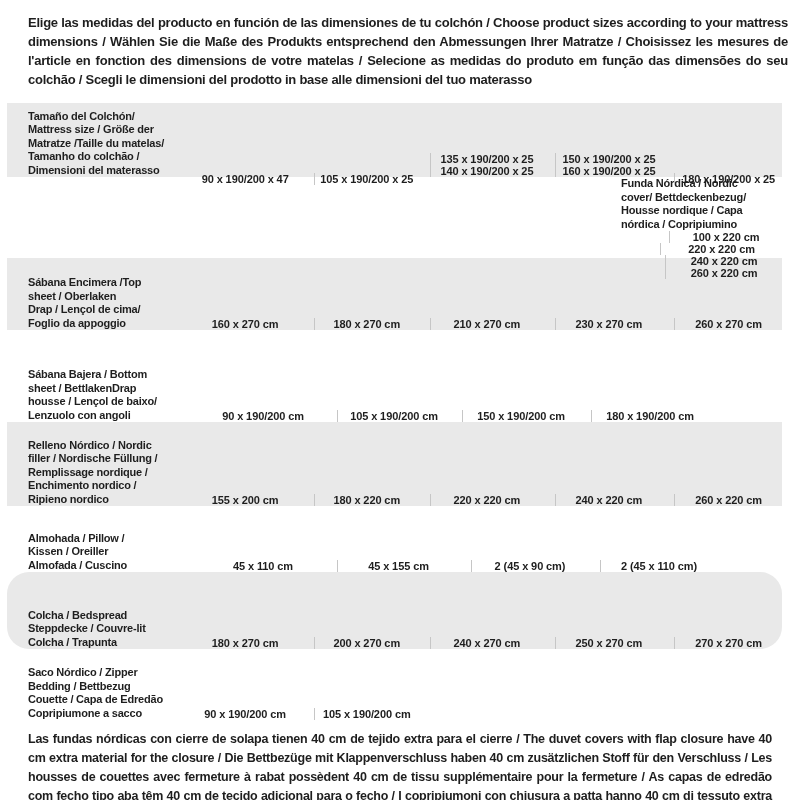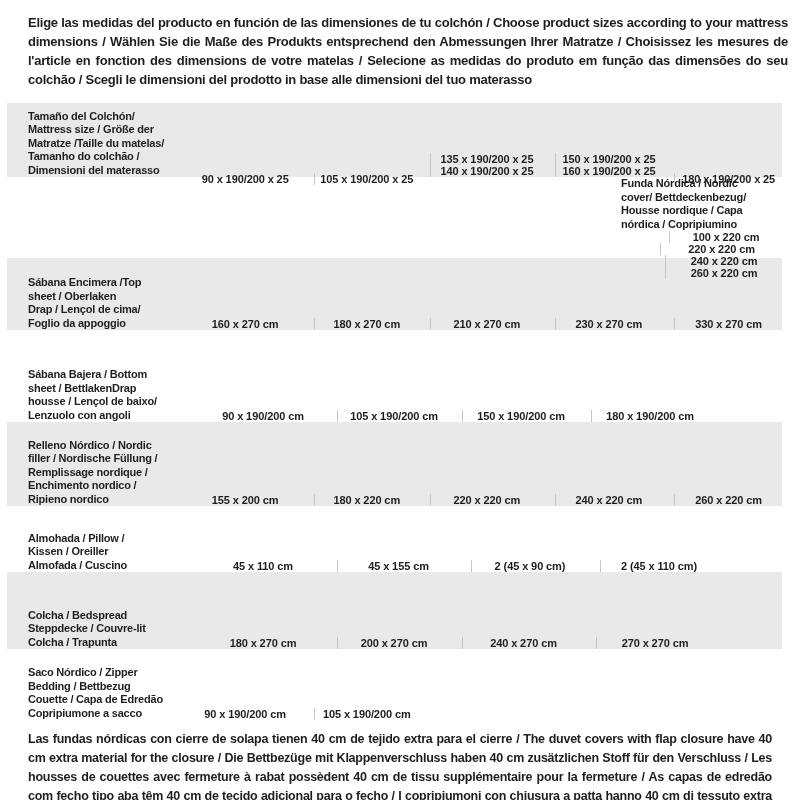--- a/index.html
+++ b/index.html
@@ -28,21 +28,21 @@
     width:775px;
   }
   .trow{display:flex;width:775px;align-items:flex-end;}
   .trow.shaded{background:var(--shade);}
   .trow:nth-child(1){height:74px;}
   .trow:nth-child(2){height:81px;flex-direction:column;}
   .trow:nth-child(3){height:72px;}
   .trow:nth-child(4){height:92px;}
   .trow:nth-child(5){height:84px;}
   .trow:nth-child(6){height:66px;}
-  .trow:nth-child(7){height:77px;}
+  .trow:nth-child(7){height:77px;border-radius:22px;}
   .trow:nth-child(8){height:71px;}
   .cell{
     display:flex;align-items:center;
     font-size:11px;
     white-space:pre-line;
   }
   .cell.label{
     width:182px;
     padding-left:21px;
     line-height:13.5px;
@@ -77,21 +77,21 @@
   <p class="intro">Elige las medidas del producto en función de las dimensiones de tu colchón / Choose product sizes according to your mattress dimensions / Wählen Sie die Maße des Produkts entsprechend den Abmessungen Ihrer Matratze / Choisissez les mesures de l'article en fonction des dimensions de votre matelas / Selecione as medidas do produto em função das dimensões do seu colchão / Scegli le dimensioni del prodotto in base alle dimensioni del tuo materasso</p>
 
   <div class="size-table">
 
     <div class="trow shaded">
       <div class="cell label">Tamaño del Colchón/
 Mattress size / Größe der
 Matratze /Taille du matelas/
 Tamanho do colchão /
 Dimensioni del materasso</div>
-      <div class="cell val v1 drop">90 x 190/200 x 25</div>
+      <div class="cell val v1 drop">90 x 190/200 x 47</div>
       <div class="cell val v2 drop">105 x 190/200 x 25</div>
       <div class="cell val v3">135 x 190/200 x 25
 140 x 190/200 x 25</div>
       <div class="cell val v4">150 x 190/200 x 25
 160 x 190/200 x 25</div>
       <div class="cell val v5 drop">180 x 190/200 x 25</div>
     </div>
 
     <div class="trow">
       <div class="cell label">Funda Nórdica / Nordic
@@ -106,21 +106,21 @@
 
     <div class="trow shaded">
       <div class="cell label">Sábana Encimera /Top
 sheet / Oberlaken
 Drap / Lençol de cima/
 Foglio da appoggio</div>
       <div class="cell val v1">160 x 270 cm</div>
       <div class="cell val v2">180 x 270 cm</div>
       <div class="cell val v3">210 x 270 cm</div>
       <div class="cell val v4">230 x 270 cm</div>
-      <div class="cell val v5">330 x 270 cm</div>
+      <div class="cell val v5">260 x 270 cm</div>
     </div>
 
     <div class="trow">
       <div class="cell label">Sábana Bajera / Bottom
 sheet / BettlakenDrap
 housse / Lençol de baixo/
 Lenzuolo con angoli</div>
       <div class="cell val v1">90 x 190/200 cm</div>
       <div class="cell val v2">105 x 190/200 cm</div>
       <div class="cell val v4">150 x 190/200 cm</div>
@@ -150,20 +150,21 @@
       <div class="cell val v5">2 (45 x 110 cm)</div>
     </div>
 
     <div class="trow shaded">
       <div class="cell label">Colcha / Bedspread
 Steppdecke / Couvre-lit
 Colcha / Trapunta</div>
       <div class="cell val v1">180 x 270 cm</div>
       <div class="cell val v2">200 x 270 cm</div>
       <div class="cell val v3">240 x 270 cm</div>
+      <div class="cell val v4">250 x 270 cm</div>
       <div class="cell val v5">270 x 270 cm</div>
     </div>
 
     <div class="trow">
       <div class="cell label">Saco Nórdico / Zipper
 Bedding / Bettbezug
 Couette / Capa de Edredão
 Copripiumone a sacco</div>
       <div class="cell val v1">90 x 190/200 cm</div>
       <div class="cell val v2">105 x 190/200 cm</div>

